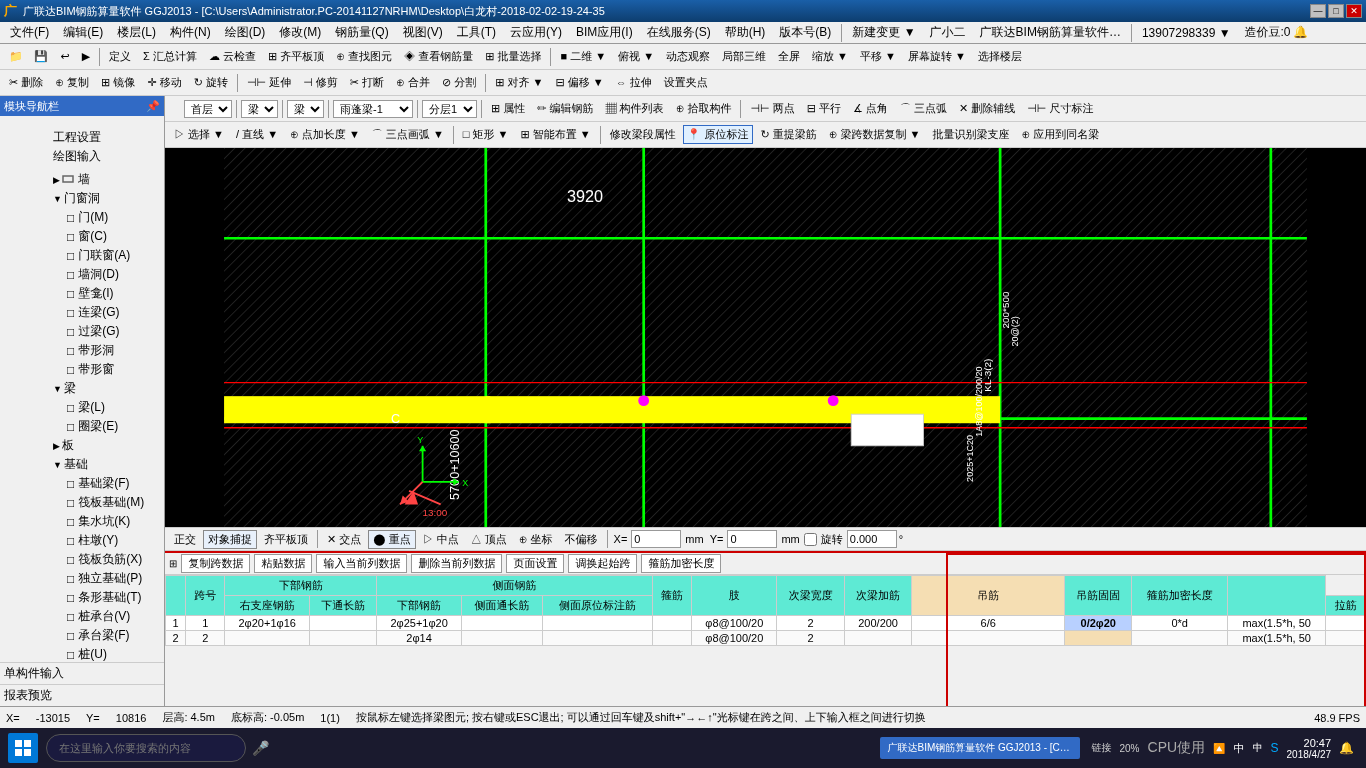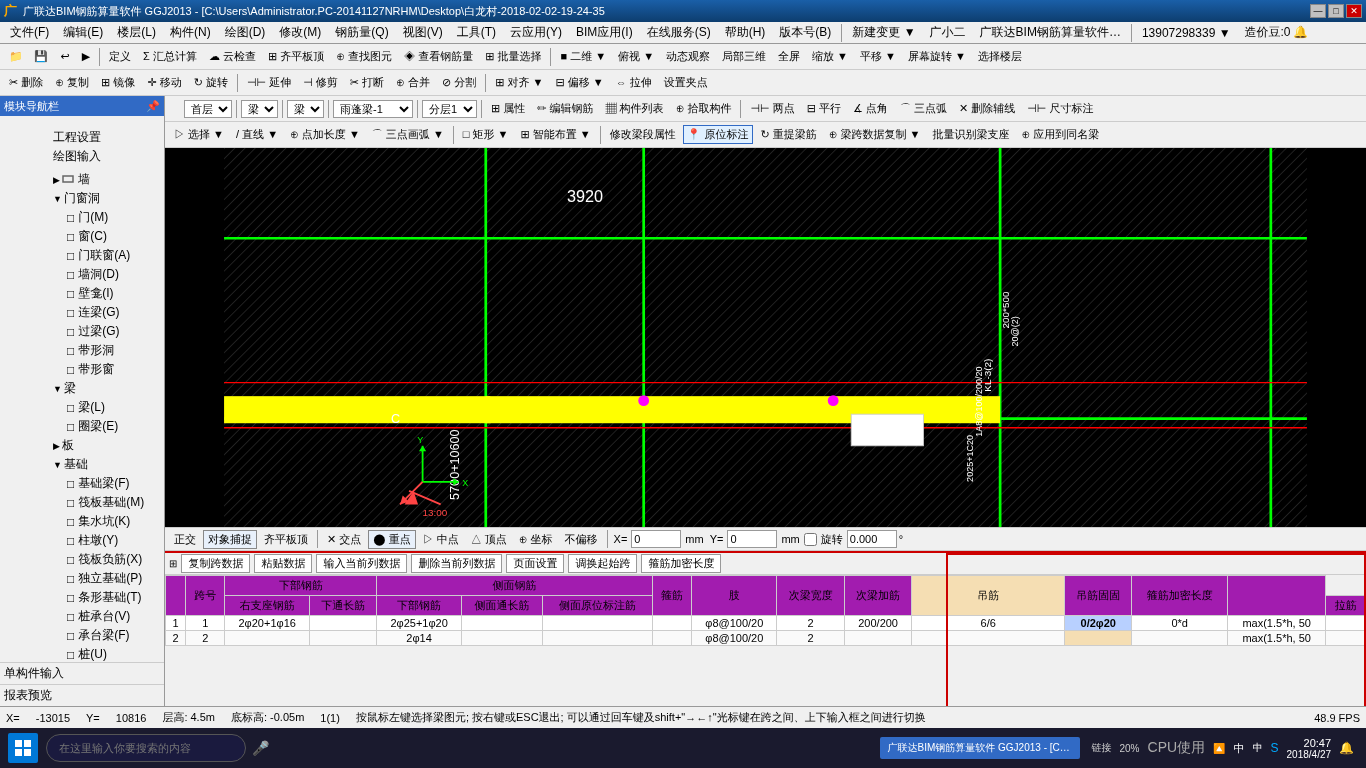--- a/index.html
+++ b/index.html
@@ -35,21 +35,21 @@
     #canvas-toolbar { height: 26px; background: #f0f0f0; border-bottom: 1px solid #ccc; display: flex; align-items: center; padding: 0 19px; gap: 2px; font-size: 11px; overflow: hidden; }
     #canvas-toolbar2 { height: 26px; background: #f0f0f0; border-bottom: 1px solid #ccc; display: flex; align-items: center; padding: 0 4px; gap: 2px; font-size: 11px; overflow: hidden; }
 
     
     #statusbar { height: 22px; background: #f0f0f0; border-top: 1px solid #999; display: flex; align-items: center; padding: 0 6px; font-size: 11px; gap: 16px; }
     #bottom-panel-toolbar { height: 22px; display: flex; align-items: center; padding: 0 4px; gap: 4px; font-size: 11px; background: #f0f0f0; border-bottom: 1px solid #ccc; }
     .bp-btn { padding: 1px 6px; border: 1px solid #999; background: #fff; cursor: pointer; font-size: 11px; white-space: nowrap; }
 
     
     #data-table { width: 100%; border-collapse: collapse; font-size: 11px; }
-    #data-table th { background: #a21caf; border: 1px solid #ccc; padding: 2px 4px; text-align: center; font-weight: normal; white-space: nowrap; }
+    #data-table th { background: #5eead4; border: 1px solid #ccc; padding: 2px 4px; text-align: center; font-weight: normal; white-space: nowrap; }
     #data-table td { border: 1px solid #ccc; padding: 1px 4px; text-align: center; white-space: nowrap; }
     #data-table tr:nth-child(even) td { background: #fafafa; }
     #data-table tr:nth-child(odd) td { background: #ffffff; }
     .col-吊筋 { background: #f5deb3 !important; font-weight: bold; }
     .highlighted { background: #b8d0ff !important; }
 
     
     #taskbar { height: 40px; background: #1a1a2e; display: flex; align-items: center; padding: 0 4px; position: fixed; bottom: 0; width: 1366px; z-index: 100; }
     #taskbar-right { display: flex; align-items: center; gap: 8px; color: white; font-size: 10px; padding: 0 8px; }
 

